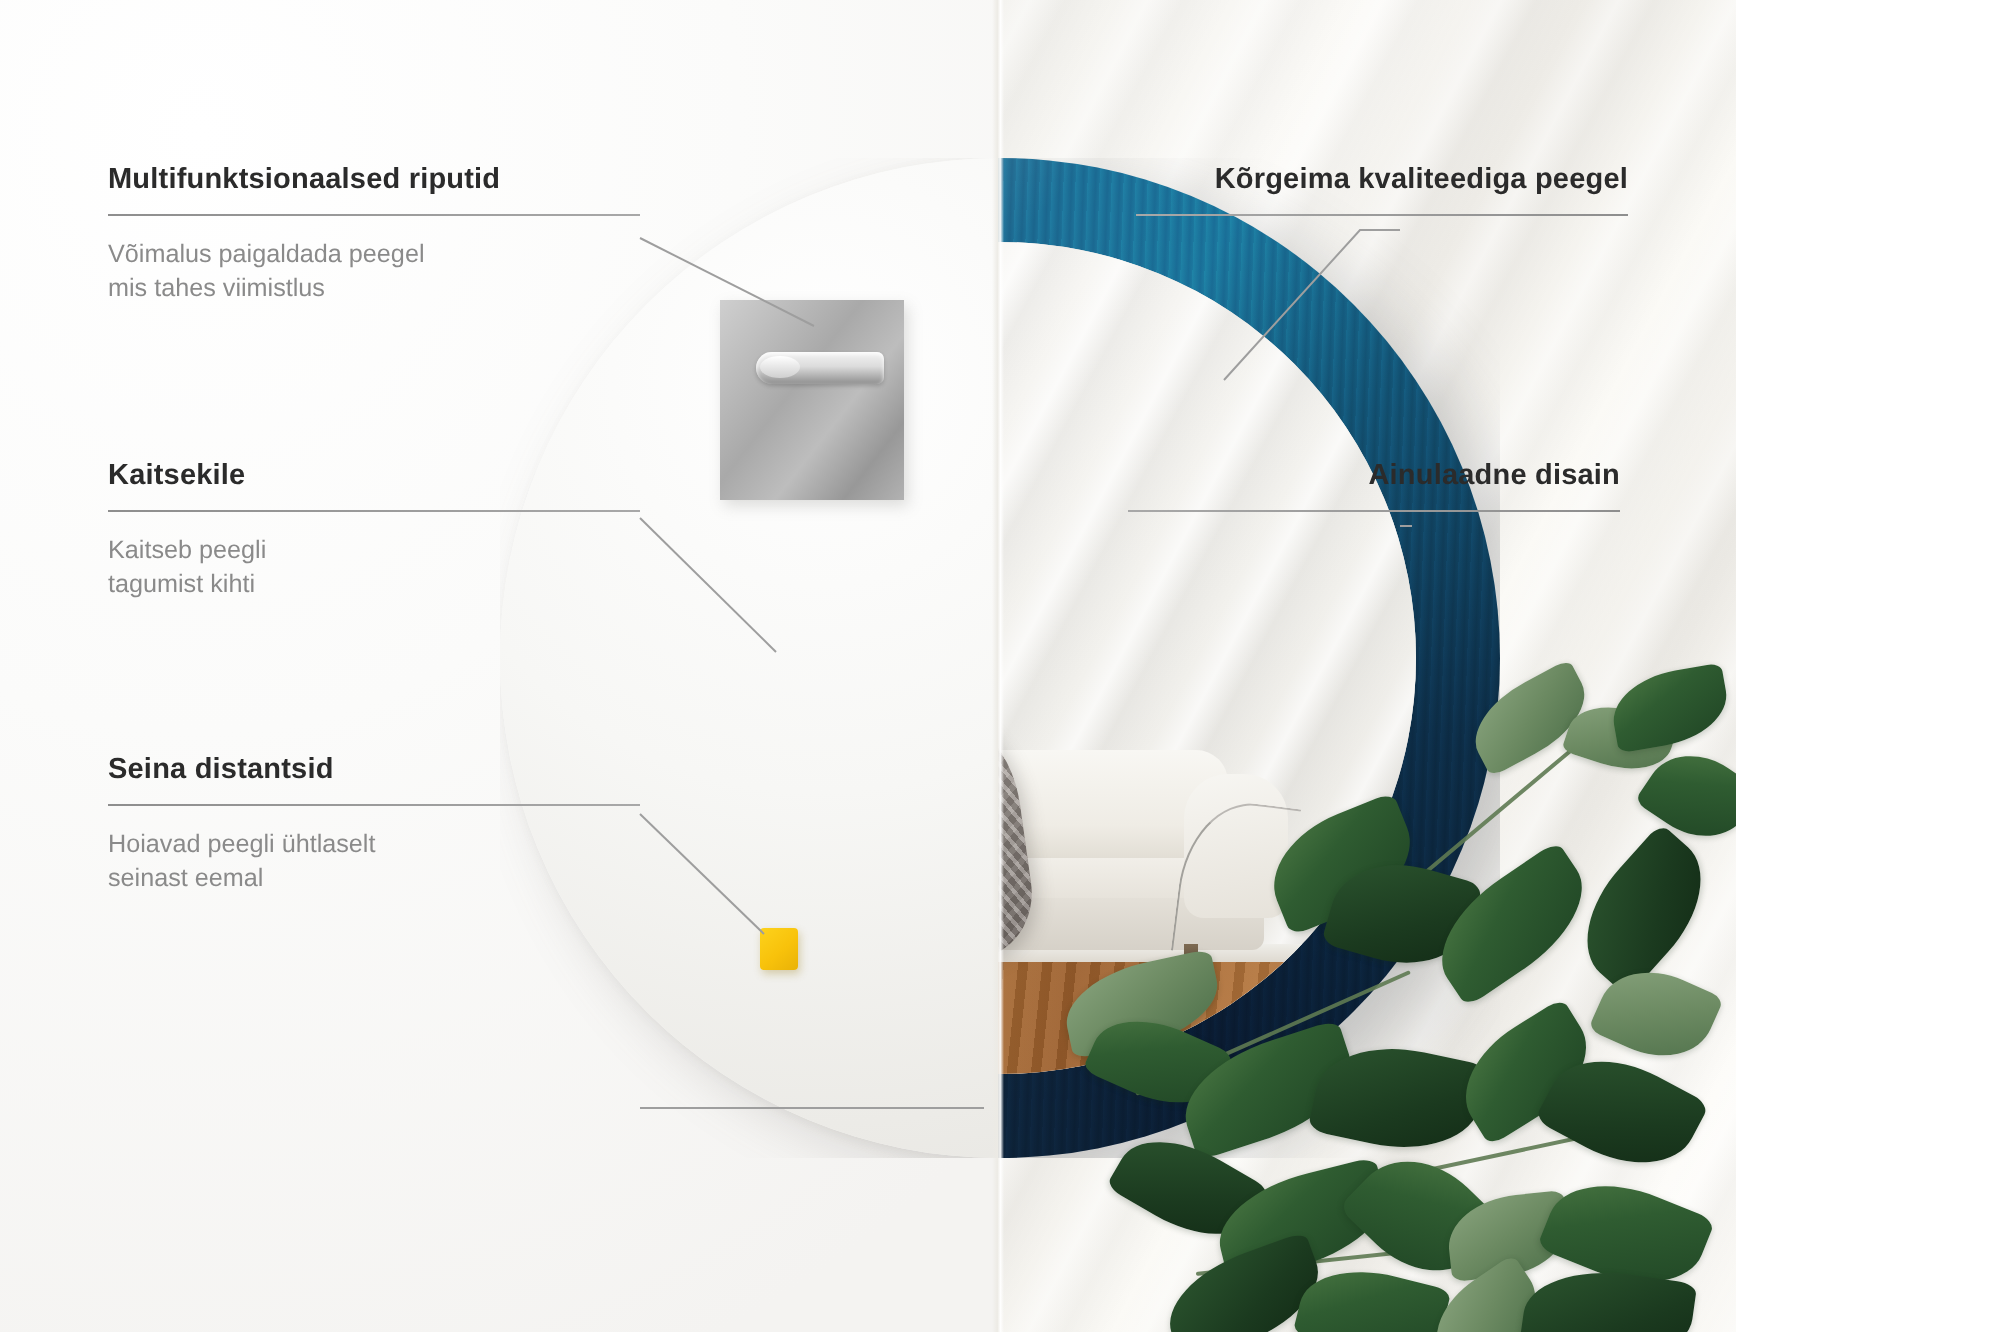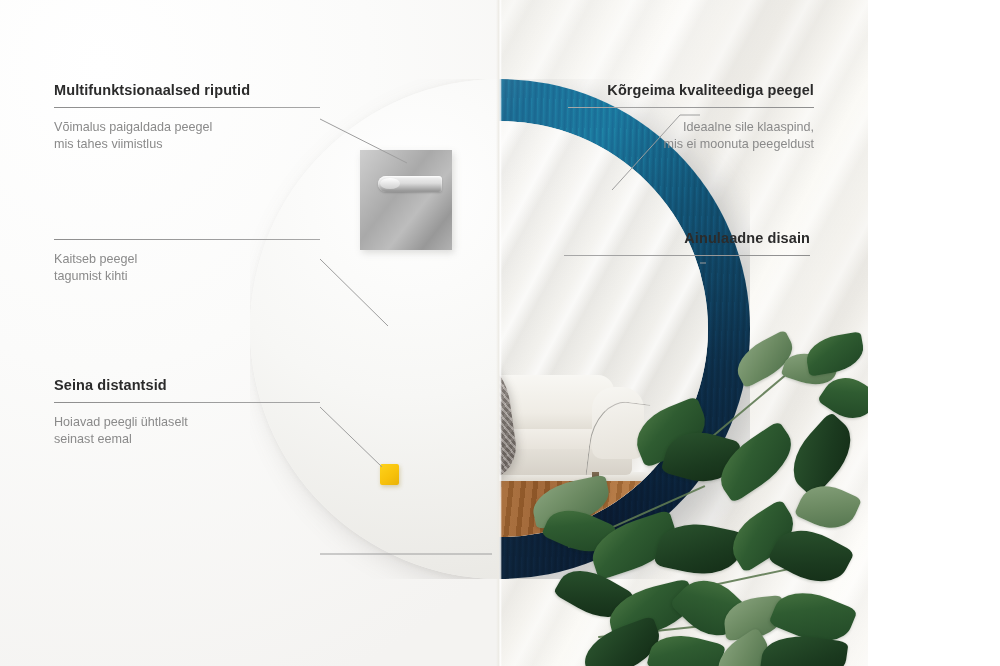--- a/index.html
+++ b/index.html
@@ -308,38 +308,37 @@
   </svg>
 
   <div class="callout left c1">
     <div class="title">Multifunktsionaalsed riputid</div>
     <div class="rule"></div>
     <div class="desc">Võimalus paigaldada peegel
 mis tahes viimistlus</div>
   </div>
 
   <div class="callout left c2">
-    <div class="rule"></div>
-    <div class="desc">Kaitseb peegel
+    <div class="title">Kaitsekile</div>
+    <div class="rule"></div>
+    <div class="desc">Kaitseb peegli
 tagumist kihti</div>
   </div>
 
   <div class="callout left c3">
     <div class="title">Seina distantsid</div>
     <div class="rule"></div>
     <div class="desc">Hoiavad peegli ühtlaselt
 seinast eemal</div>
   </div>
 
 
   <div class="callout right r1">
     <div class="title">Kõrgeima kvaliteediga peegel</div>
     <div class="rule"></div>
-    <div class="desc">Ideaalne sile klaaspind,
-mis ei moonuta peegeldust</div>
   </div>
 
   <div class="callout right r2">
     <div class="title">Ainulaadne disain</div>
     <div class="rule"></div>
   </div>
 
   <div class="plant">
     <div class="stem" style="left:30px;  top:210px; width:150px; transform:rotate(-24deg);"></div>
     <div class="stem" style="left:110px; top:262px; width:170px; transform:rotate(-12deg);"></div>

